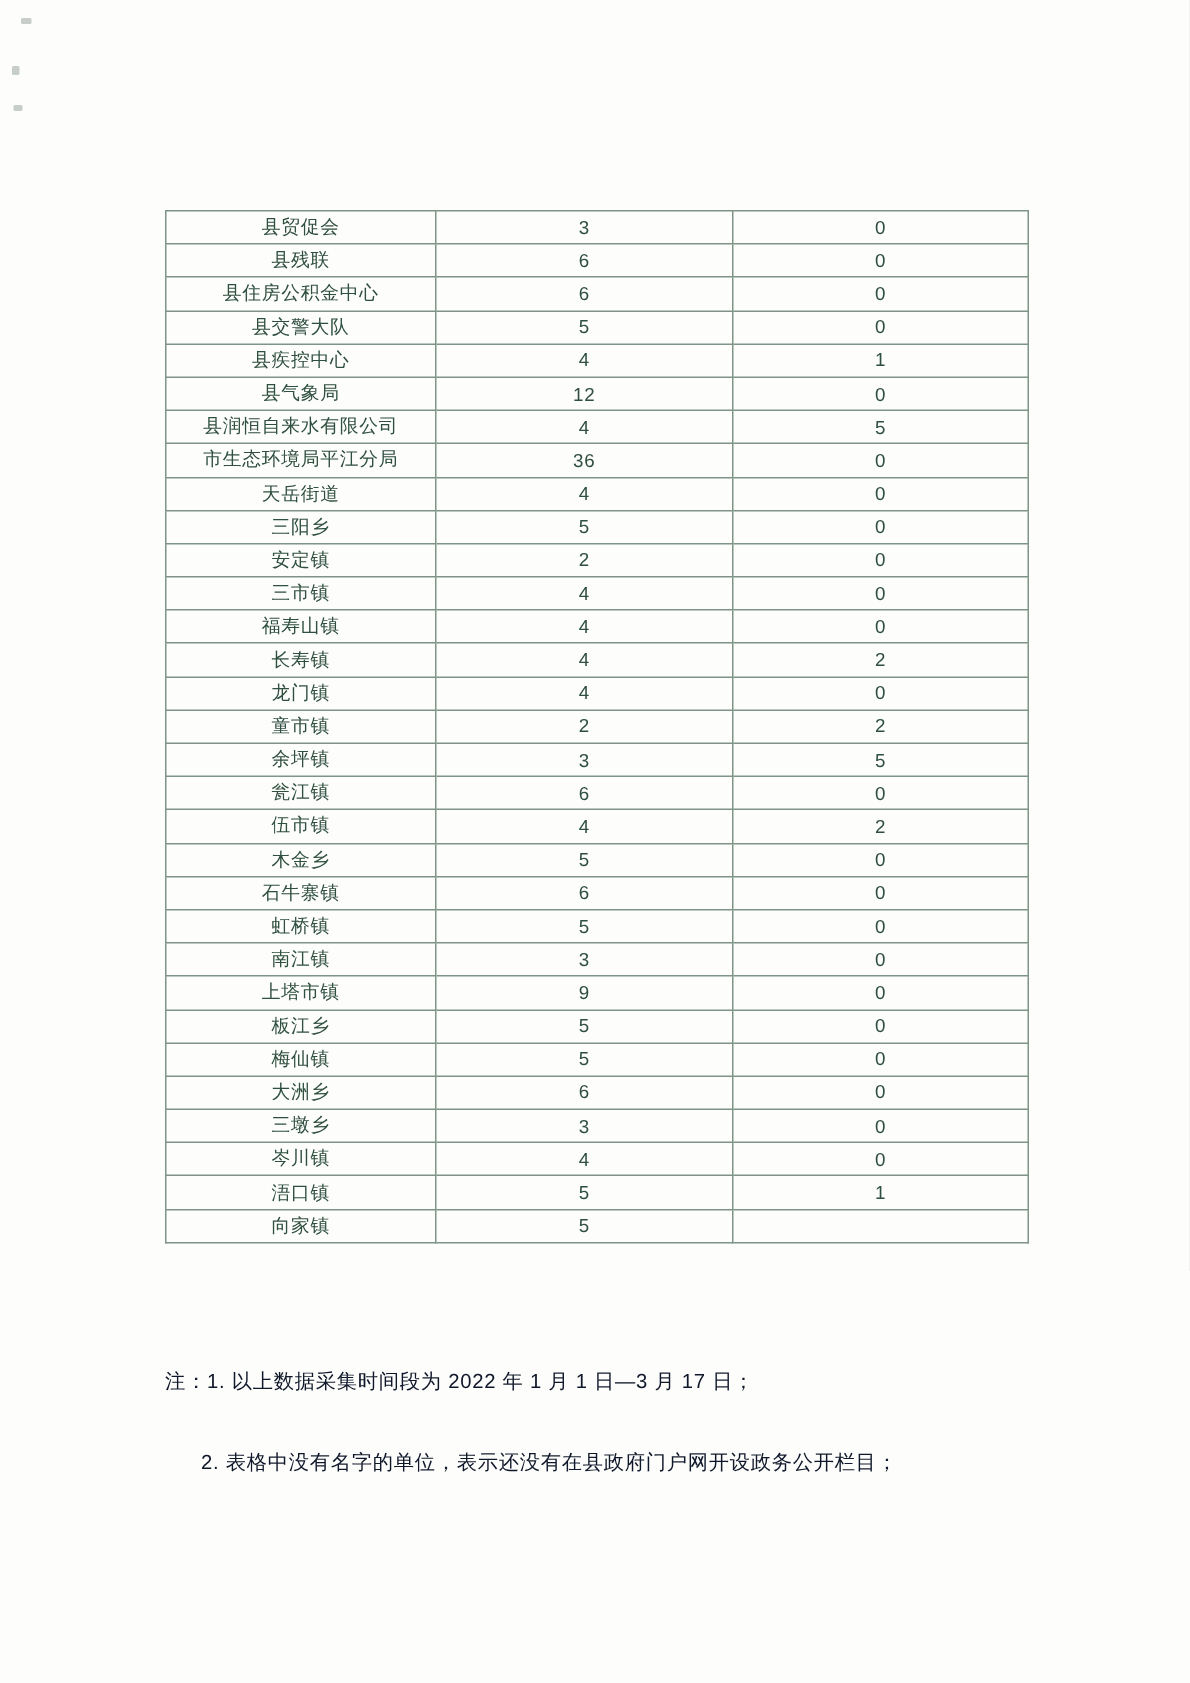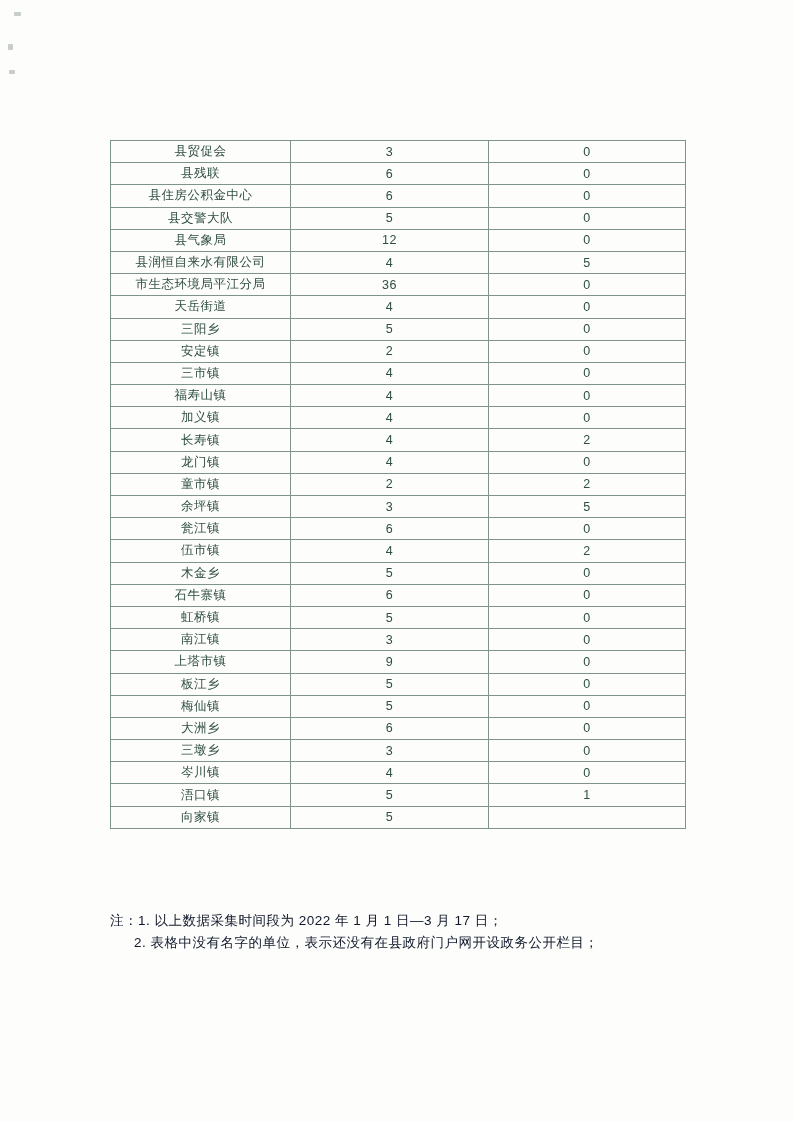--- a/index.html
+++ b/index.html
@@ -52,21 +52,21 @@
   .notes {
     position: absolute;
     left: 110px; top: 910px;
     width: 600px;
     font-size: 13.5px;
     line-height: 21.5px;
     color: #0f172a;
     letter-spacing: 0.5px;
   }
   .note-line { white-space: nowrap; }
-  .note-line.indent { padding-left: 24px; }
+  .note-line.indent { padding-left: 24px; margin-top: 32px; }
 </style>
 </head>
 <body>
 
 <div class="page">
 
   <span class="speck s1"></span>
   <span class="speck s2"></span>
   <span class="speck s3"></span>
 
@@ -91,20 +91,25 @@
           <td>县住房公积金中心</td>
           <td>6</td>
           <td>0</td>
         </tr>
         <tr>
           <td>县交警大队</td>
           <td>5</td>
           <td>0</td>
         </tr>
         <tr>
+          <td>县疾控中心</td>
+          <td>4</td>
+          <td>1</td>
+        </tr>
+        <tr>
           <td>县气象局</td>
           <td>12</td>
           <td>0</td>
         </tr>
         <tr>
           <td>县润恒自来水有限公司</td>
           <td>4</td>
           <td>5</td>
         </tr>
         <tr>
@@ -127,25 +132,20 @@
           <td>2</td>
           <td>0</td>
         </tr>
         <tr>
           <td>三市镇</td>
           <td>4</td>
           <td>0</td>
         </tr>
         <tr>
           <td>福寿山镇</td>
-          <td>4</td>
-          <td>0</td>
-        </tr>
-        <tr>
-          <td>加义镇</td>
           <td>4</td>
           <td>0</td>
         </tr>
         <tr>
           <td>长寿镇</td>
           <td>4</td>
           <td>2</td>
         </tr>
         <tr>
           <td>龙门镇</td>

